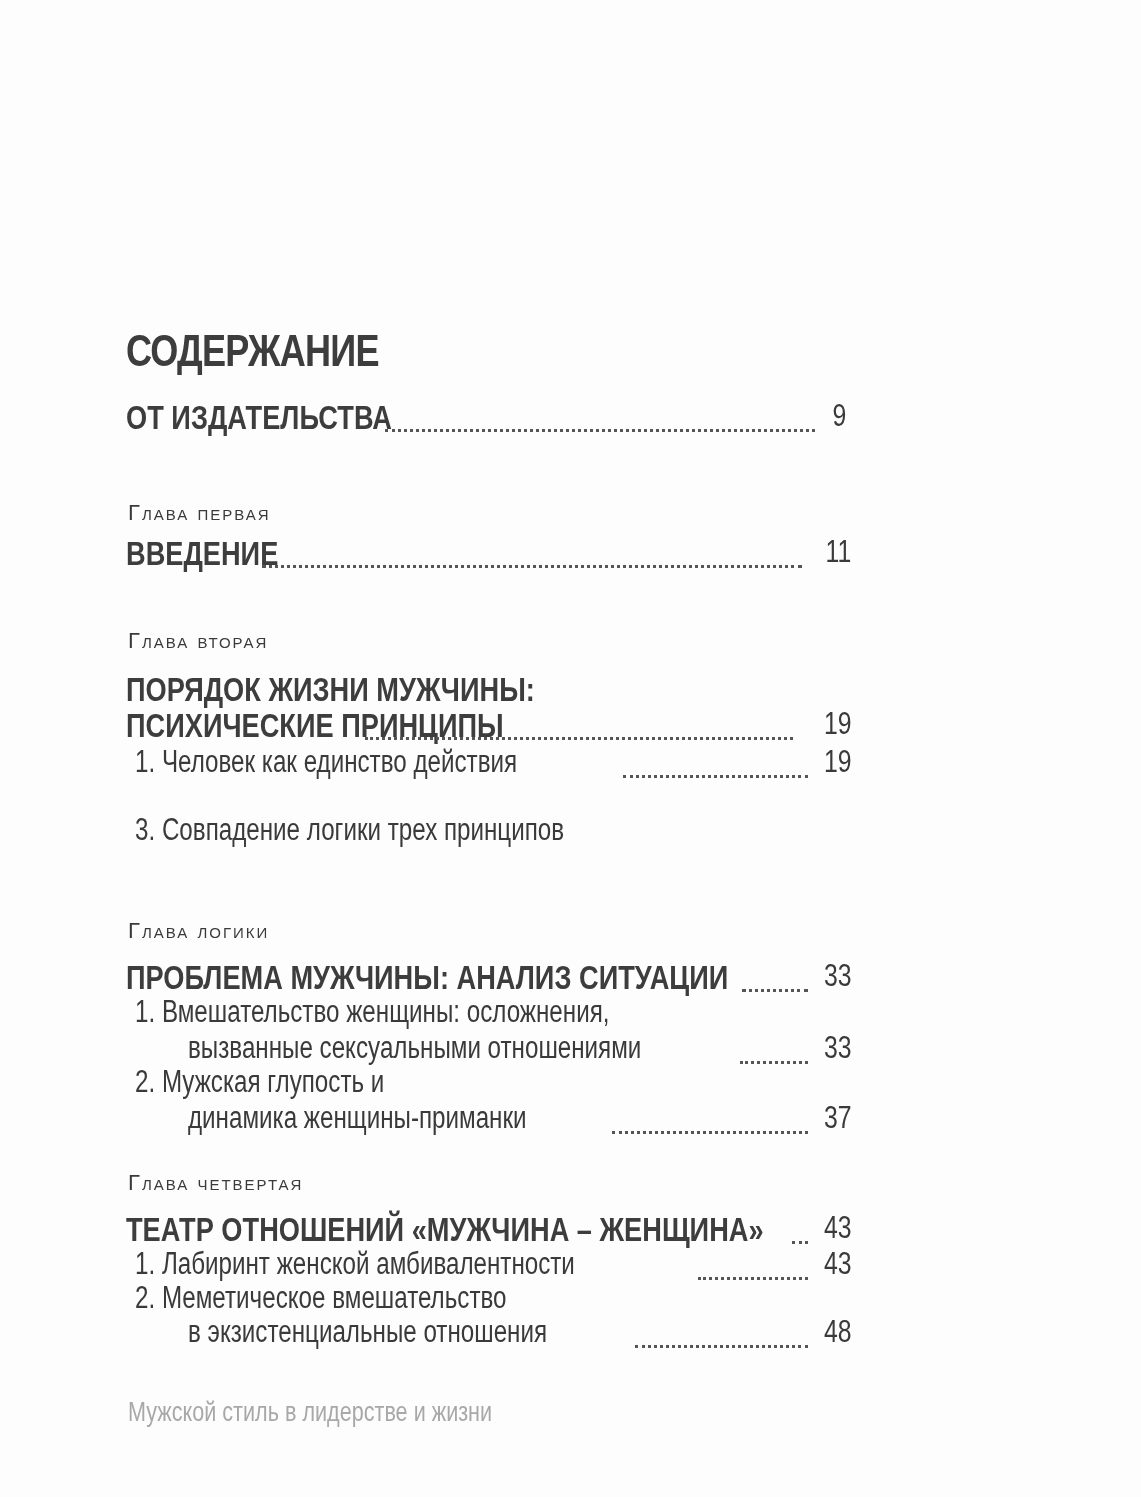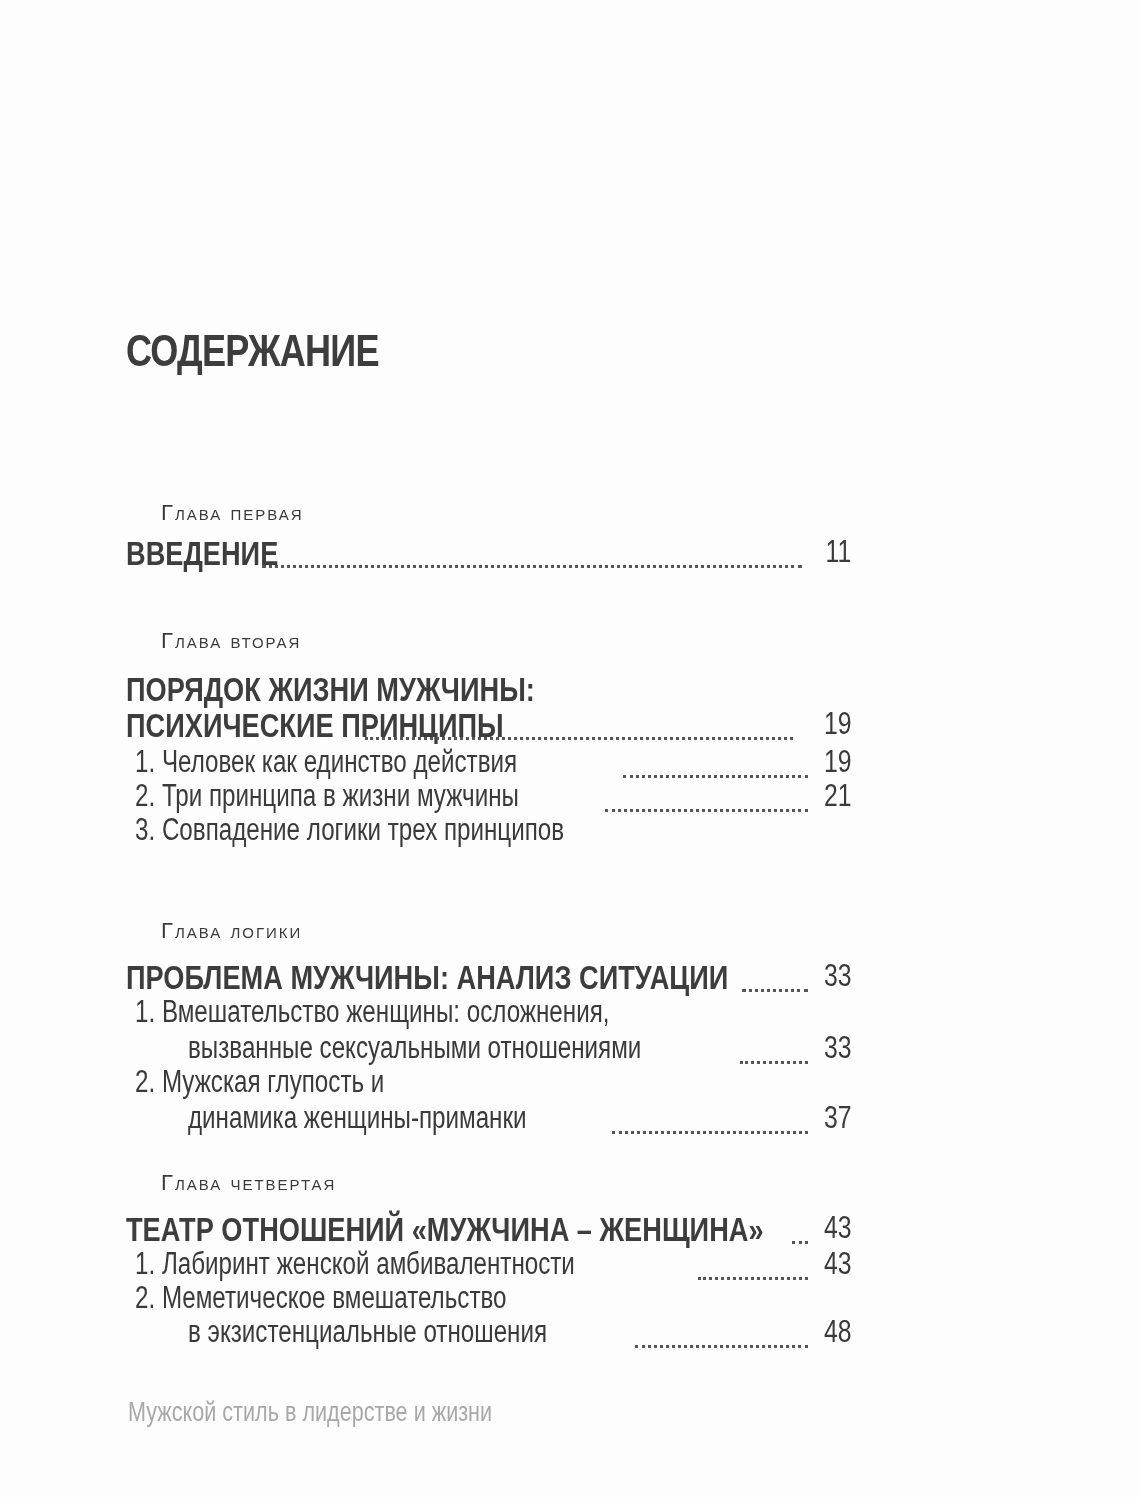--- a/index.html
+++ b/index.html
@@ -42,63 +42,62 @@
     transform: scaleX(0.8);
   }
   .sub-label {
     font-size: 31px; color: #3a3a3a;
     transform: scaleX(0.78);
   }
   .chapter-label {
     position: absolute; left: 128px;
     font-size: 22px; letter-spacing: 2px; color: #3a3a3a;
     font-variant: small-caps;
-    margin-left: 33px;
   }
   .cont {
     position: absolute; white-space: nowrap; transform-origin: left top;
   }
   .footer {
     position: absolute; left: 128px; top: 1397px;
     font-size: 27px; color: #a8a8a8;
     transform: scaleX(0.8); transform-origin: left top;
     white-space: nowrap;
   }
 </style>
 </head>
 <body>
 
 <div class="page">
 
   <div class="title">СОДЕРЖАНИЕ</div>
 
+  <div class="row" style="top:398px">
+    <span class="label bold-label" style="left:126px">ОТ ИЗДАТЕЛЬСТВА</span>
+    <span class="dots" style="left:385px; width:430px; top:-6px"></span>
+    <span class="num" style="right:295px">9</span>
+  </div>
 
   <div class="chapter-label" style="top:500px">Глава первая</div>
   <div class="row" style="top:534px">
     <span class="label bold-label" style="left:126px">ВВЕДЕНИЕ</span>
     <span class="dots" style="left:262px; width:540px; top:-6px"></span>
     <span class="num">11</span>
   </div>
 
   <div class="chapter-label" style="top:628px">Глава вторая</div>
   <div class="cont bold-label" style="left:126px; top:670px">ПОРЯДОК ЖИЗНИ МУЖЧИНЫ:</div>
   <div class="row" style="top:706px">
     <span class="label bold-label" style="left:126px">ПСИХИЧЕСКИЕ  ПРИНЦИПЫ</span>
     <span class="dots" style="left:365px; width:428px; top:-6px"></span>
     <span class="num">19</span>
   </div>
   <div class="row" style="top:744px">
     <span class="label sub-label" style="left:135px">1. Человек как единство действия</span>
     <span class="dots" style="left:623px; width:185px; top:-6px"></span>
     <span class="num">19</span>
-  </div>
-  <div class="row" style="top:778px">
-    <span class="label sub-label" style="left:135px">2. Три принципа в жизни мужчины</span>
-    <span class="dots" style="left:605px; width:203px; top:-6px"></span>
-    <span class="num">21</span>
   </div>
   <div class="cont sub-label" style="left:135px; top:812px">3. Совпадение логики трех принципов</div>
 
   <div class="chapter-label" style="top:918px">Глава логики</div>
   <div class="row" style="top:958px">
     <span class="label bold-label" style="left:126px">ПРОБЛЕМА МУЖЧИНЫ: АНАЛИЗ СИТУАЦИИ</span>
     <span class="dots" style="left:742px; width:66px; top:-6px"></span>
     <span class="num">33</span>
   </div>
   <div class="cont sub-label" style="left:135px; top:994px">1. Вмешательство женщины: осложнения,</div>

